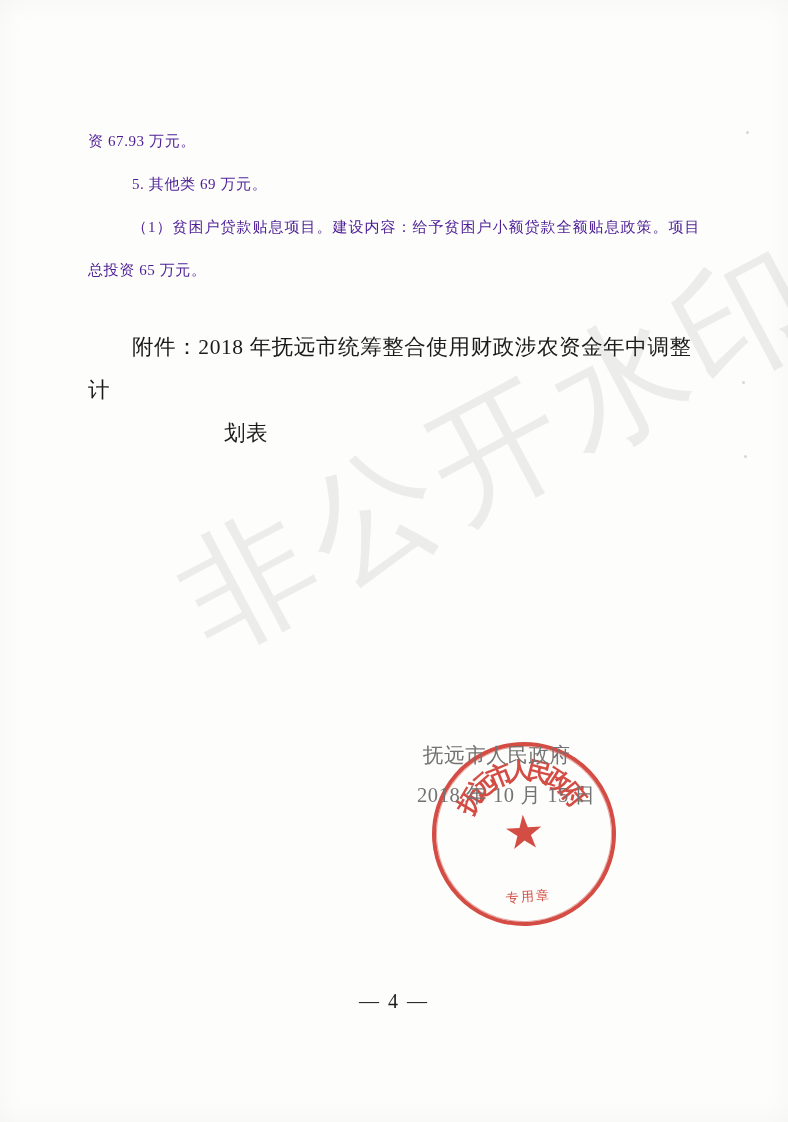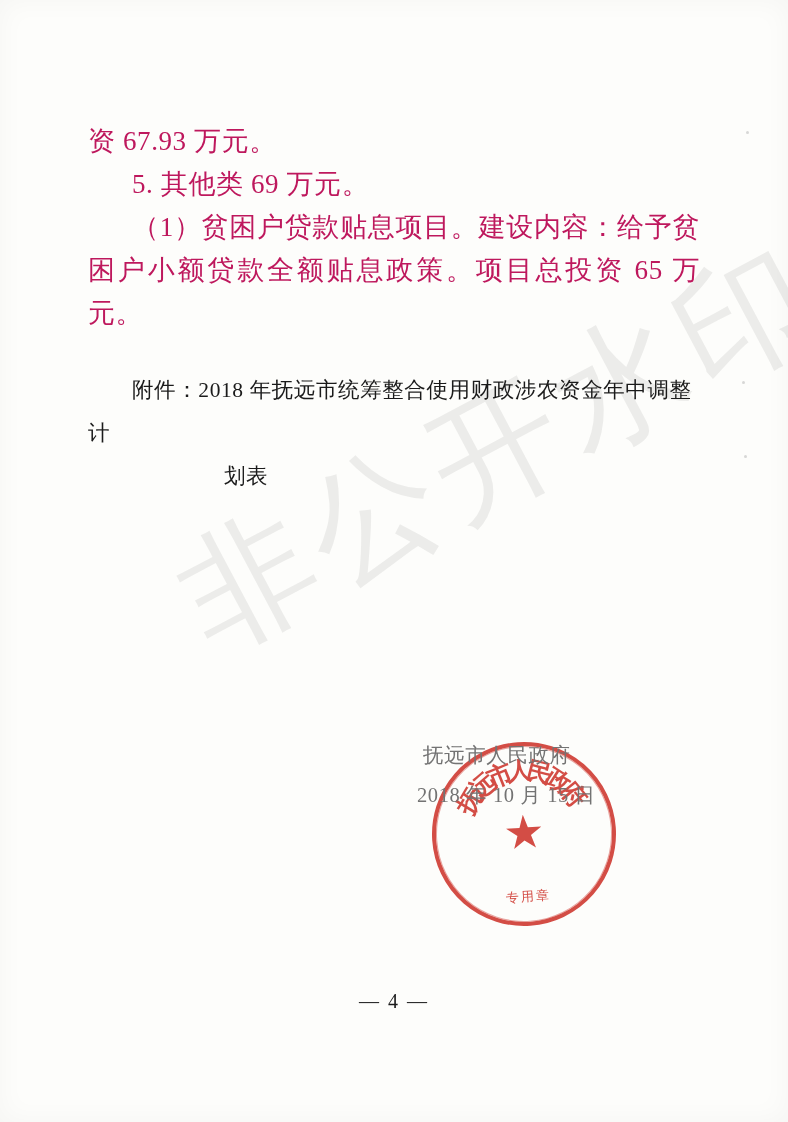--- a/index.html
+++ b/index.html
@@ -25,23 +25,23 @@
     pointer-events: none;
     box-shadow: inset 0 0 28px rgba(0,0,0,0.035);
   }
   .doc-body {
     position: absolute;
     left: 88px;
     top: 120px;
     width: 612px;
   }
   .para {
-    font-size: 27px;
+    font-size: 15px;
     line-height: 43px;
-    color: #be185d;
+    color: #4c1d95;
     text-align: justify;
     text-justify: inter-ideograph;
     letter-spacing: 0.6px;
     margin: 0 0 0 0;
     white-space: normal;
   }
   .indent2 { text-indent: 44px; }
   .indent0 { text-indent: 0; }
   .attach-block {
     margin-top: 34px;

